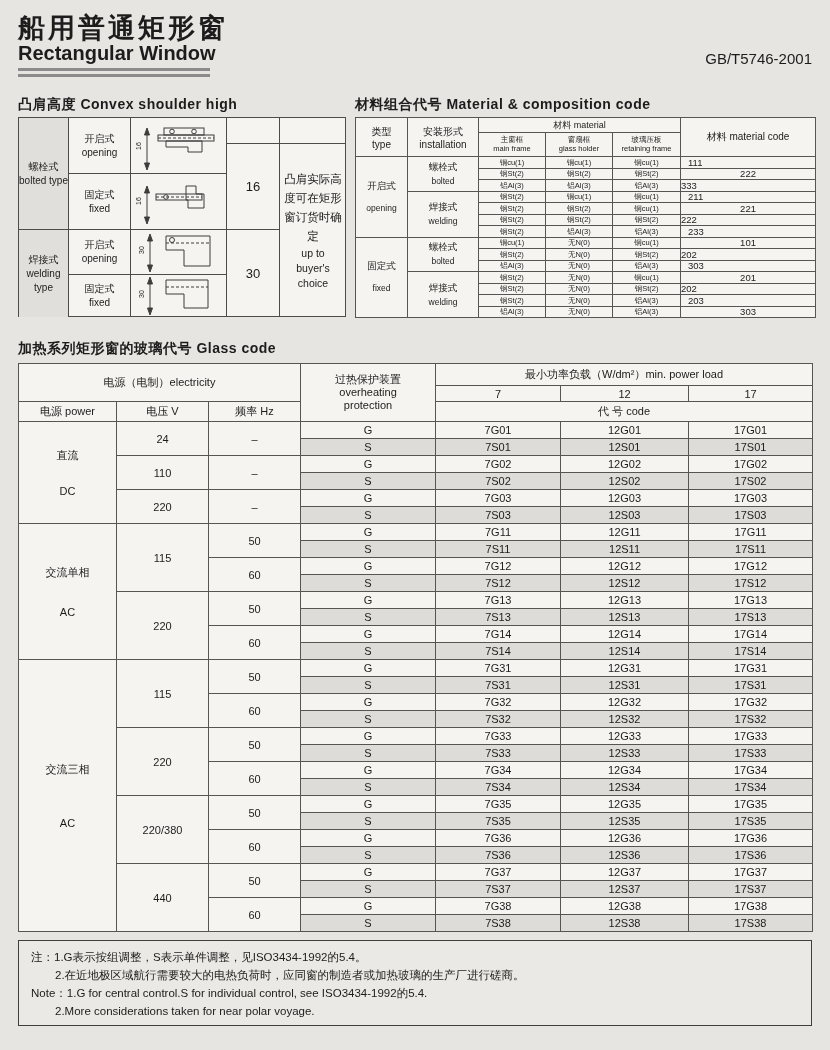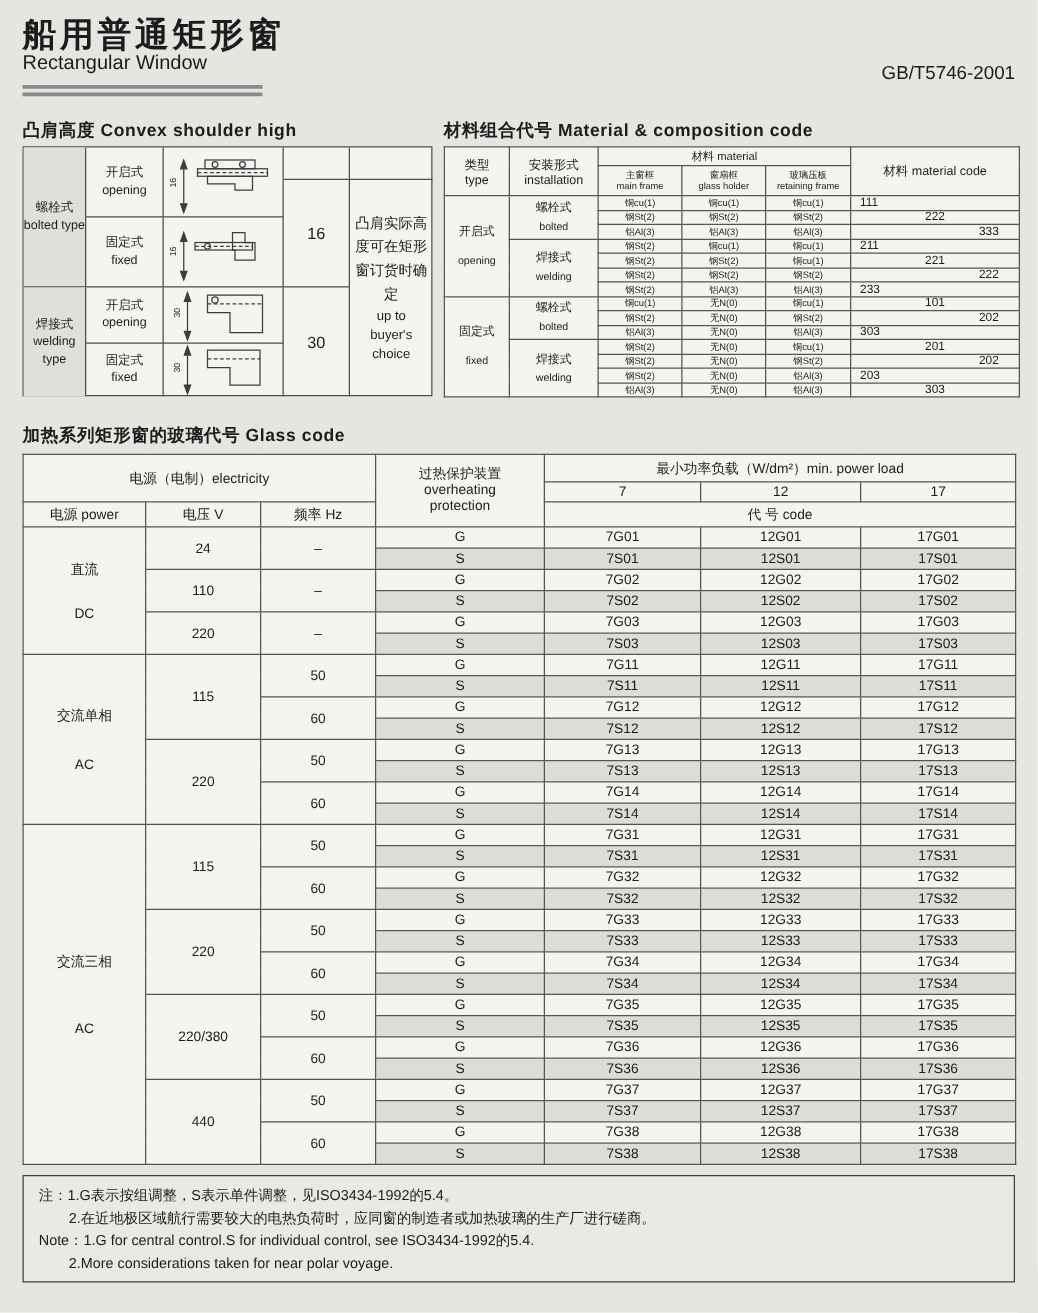--- a/index.html
+++ b/index.html
@@ -7,21 +7,21 @@
   body {
     position:relative;
     background:#e7e5e1;
     font-family:"Liberation Sans", sans-serif;
     color:#1c1c1c;
   }
   .abs { position:absolute; }
 
   
   .title-zh { left:18px; top:10px; font-size:27px; font-weight:bold; letter-spacing:3px; }
-  .title-en { left:18px; top:42px; font-size:16px; font-weight:normal; }
+  .title-en { left:18px; top:42px; font-size:20px; font-weight:bold; }
   .title-rule { left:18px; top:68px; width:192px; height:9px;
     border-top:3px solid #8b8b8b; border-bottom:3px solid #8b8b8b; }
   .standard-no { right:18px; top:50px; font-size:15px; }
 
   .section-title { font-size:14px; font-weight:bold; letter-spacing:0.5px; }
   #convex-title { left:18px; top:96px; }
   #material-title { left:355px; top:96px; }
   #glass-title { left:18px; top:340px; }
 
   
@@ -56,21 +56,21 @@
   .mat-table .sub th { font-size:7.5px; line-height:8.5px; height:24px;margin-left:39px; }
   .mat-table .mathd { height:15px; font-size:9px; }
   .mat-table tbody td { height:11.5px; font-size:7.5px; line-height:9px; padding:0; }
   .mat-type,.mat-inst { font-size:9.5px !important; line-height:12px !important; }
   .mat-type div,.mat-inst div { display:block; }
   .mat-type .en,.mat-inst .en { font-size:8.5px; }
   .mat-type .gap,.mat-inst .gap { height:4px; }
   .mat-code { font-size:9.5px !important; }
   .c-left { text-align:left; padding-left:7px !important; }
   .c-center { text-align:center; }
-  .c-right { text-align:right; padding-right:16px !important; }
+  .c-right { text-align:left; padding-right:16px !important; }
 
   
   .glass-table { left:18px; top:363px; width:794px; }
   .glass-table th { font-size:11px; }
   .glass-table .h1 th { height:22px; }
   .glass-table .h2 th { height:16px; }
   .glass-table .h3 th { height:20px; }
   .g-prot-h { font-size:10.5px; line-height:13px; }
   .glass-table tbody td { height:17px; font-size:11px; padding:0; }
   .srow td { background:#dedcd8; }

